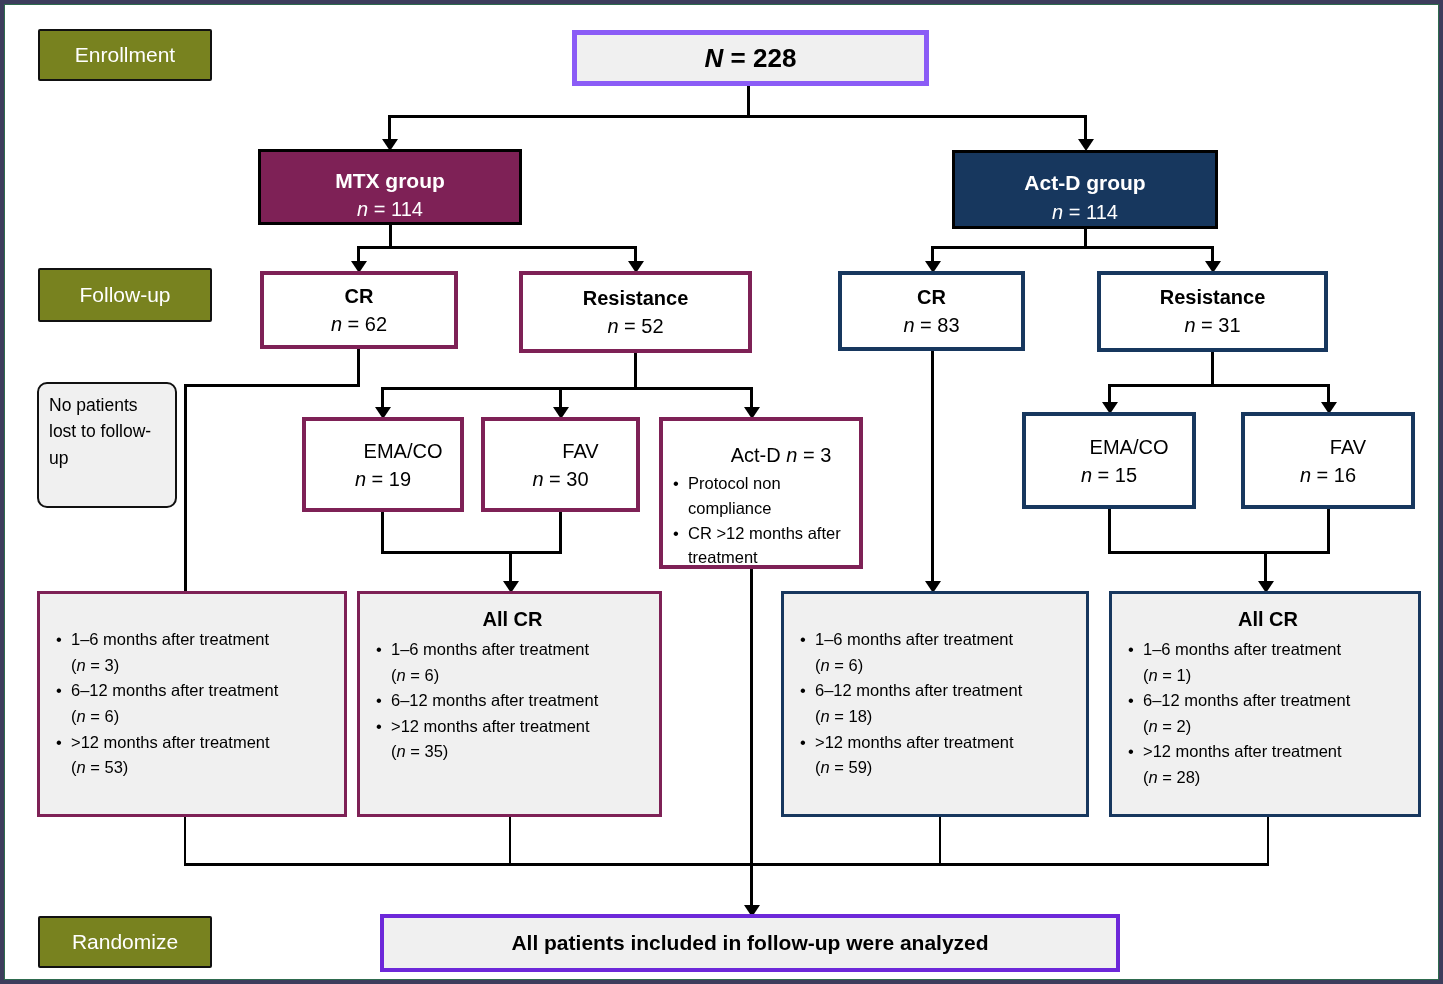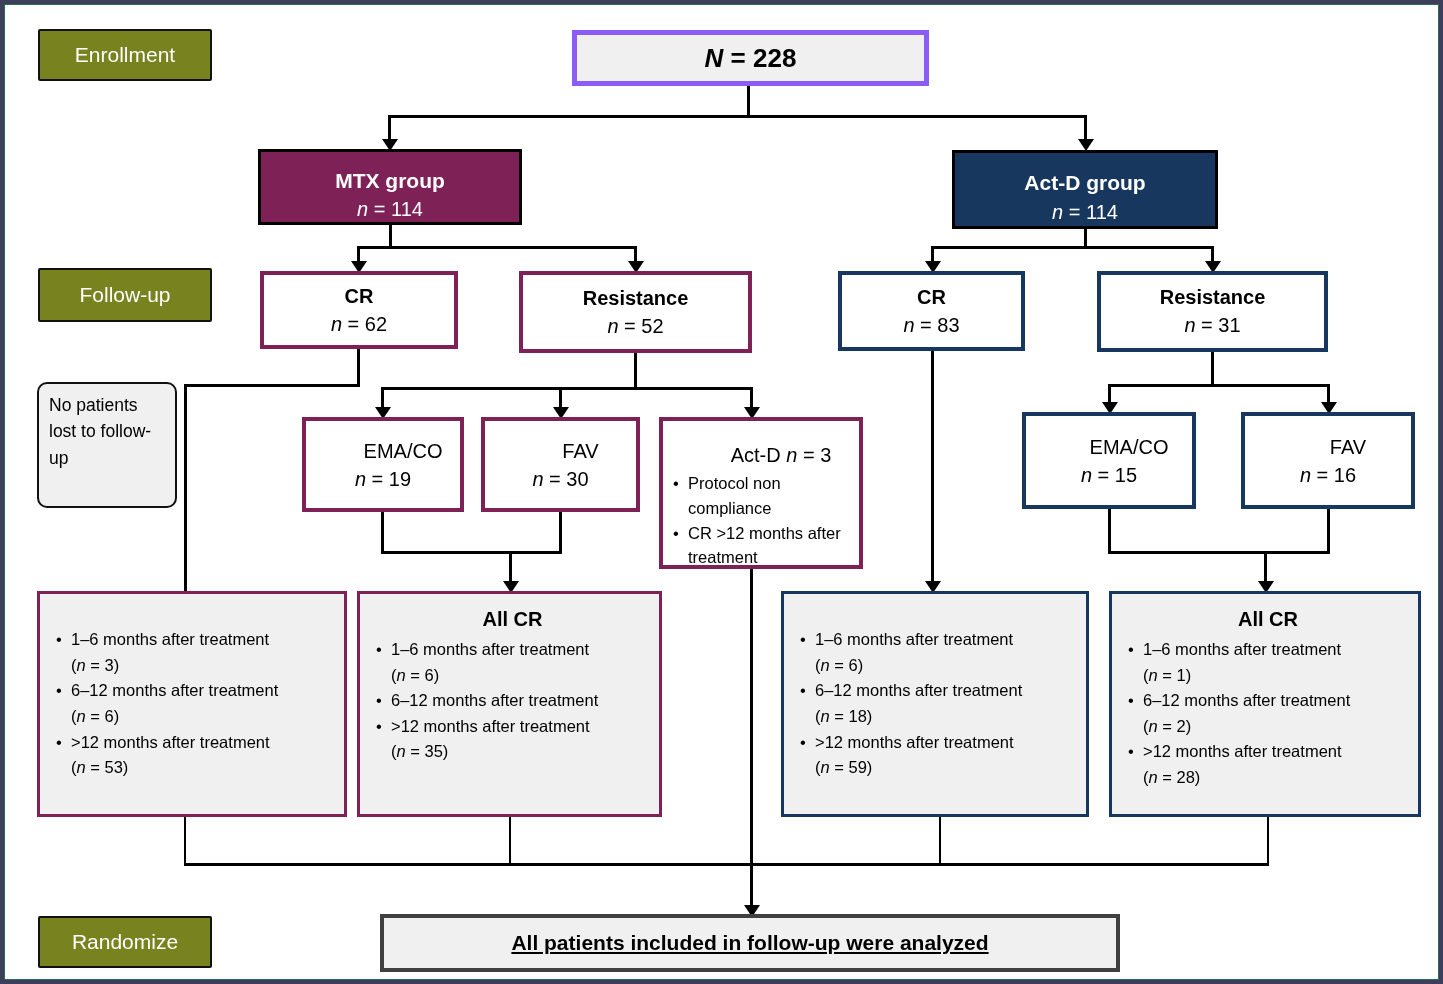--- a/index.html
+++ b/index.html
@@ -24,21 +24,21 @@
   }
   .note{
     position:absolute;box-sizing:border-box;
     background:var(--panel-bg,#f0f0f0);
     border:2px solid #111;border-radius:10px;
     font-size:17.5px;line-height:1.5;
     padding:8px 10px;text-align:left;
   }
   .gray{background:var(--panel-bg,#f0f0f0);}
   .blackborder3{border:5px solid #8b5cf6;}
-  .blackborder4{border:4px solid #404040;text-decoration:underline;}
+  .blackborder4{border:4px solid #6d28d9;}
   .mtxfill{background:var(--mtx-color,#7e2156);border:3px solid #000;color:#fff;}
   .actdfill{background:var(--actd-color,#17375e);border:3px solid #000;color:#fff;}
   .mtxline{border:4px solid var(--mtx-color,#7e2156);}
   .actdline{border:4px solid var(--actd-color,#17375e);}
   .mtxline3{border:3px solid var(--mtx-color,#7e2156);}
   .actdline3{border:3px solid var(--actd-color,#17375e);}
   .t-big{font-size:26px;font-weight:bold;}
   .t-group{font-size:21px;font-weight:bold;line-height:1.35;margin-top:16px;}
   .t-count{font-size:20px;font-weight:normal;line-height:1.4;text-align:right;}
   .t-title{font-size:20px;font-weight:bold;line-height:1.35;}

